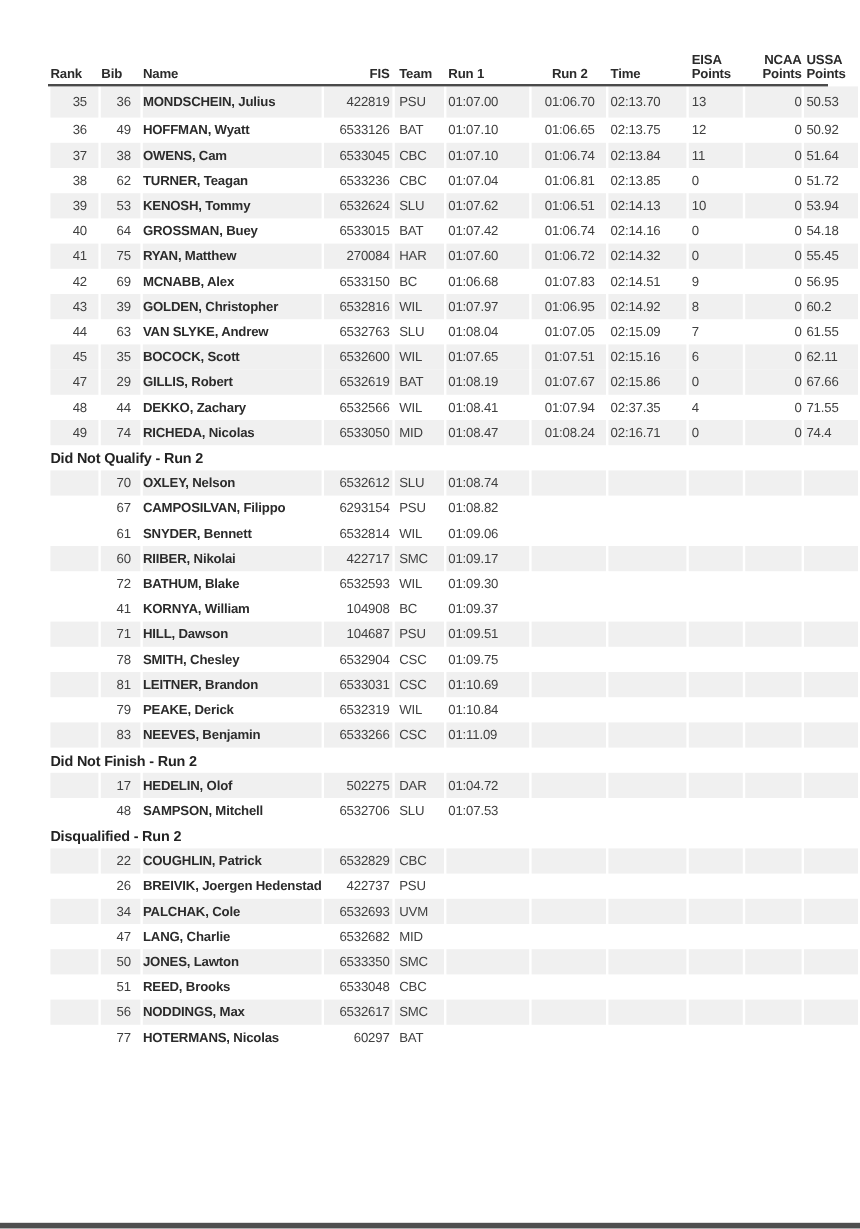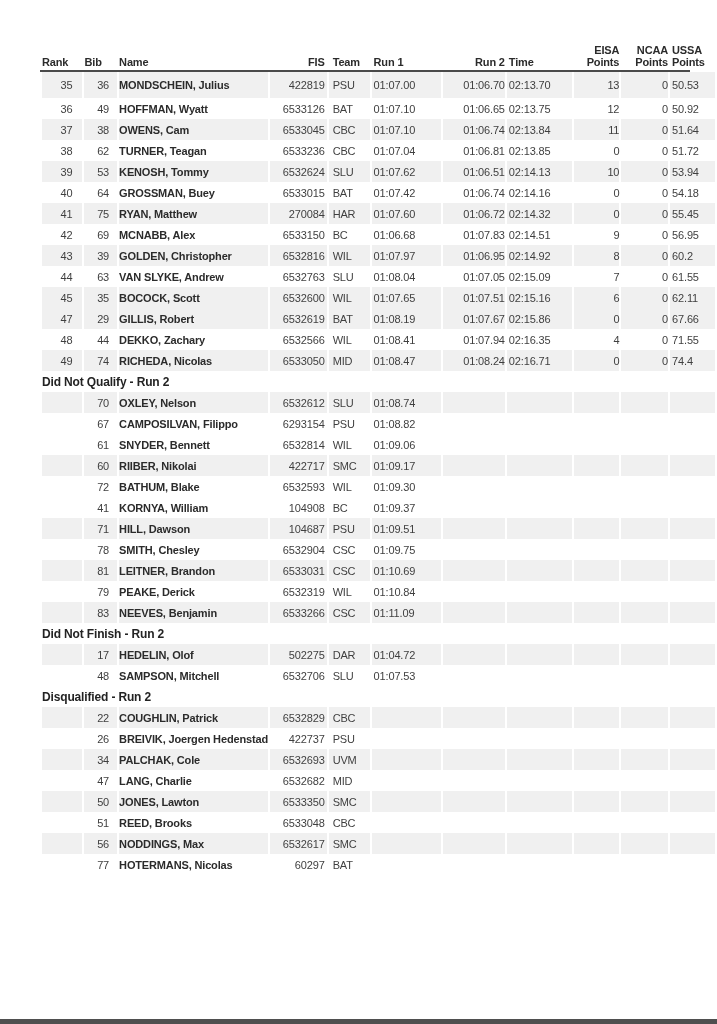--- a/index.html
+++ b/index.html
@@ -57,23 +57,23 @@
     font-size: 12px;
     height: 21px;
   }
   
   .col-rank { width: 32px; text-align: right; padding-right: 10px; }
   .col-bib  { width: 26px; text-align: right; padding-right: 8px; }
   .col-name { width: 142px; text-align: left; }
   .col-fis  { width: 56px; text-align: right; padding-right: 2px; }
   .col-team { width: 38px; text-align: left; padding-left: 4px; }
   .col-run1 { width: 70px; text-align: left; padding-left: 2px; }
-  .col-run2 { width: 62px; text-align: right; padding-left: 2px; }
+  .col-run2 { width: 62px; text-align: center; padding-left: 2px; }
   .col-time { width: 66px; text-align: left; padding-left: 2px; }
-  .col-eisa { width: 44px; text-align: right; padding-left: 2px; margin-top: 40px; }
+  .col-eisa { width: 44px; text-align: left; padding-left: 2px; margin-top: 40px; }
   .col-ncaa { width: 46px; text-align: right; padding-left: 2px; }
   .col-ussa { width: 44px; text-align: left; padding-left: 2px; }
   th.col-rank, th.col-bib { text-align: left; padding-right: 0; }
   td.col-name { font-weight: bold; color: #2b2b2b; }
   .bottom-bar {
     position: absolute;
     left: 0;
     bottom: 0;
     width: 717px;
     height: 5px;
@@ -267,21 +267,21 @@
           <td class="col-ussa">67.66</td>
         </tr>
         <tr>
           <td class="col-rank">48</td>
           <td class="col-bib">44</td>
           <td class="col-name">DEKKO, Zachary</td>
           <td class="col-fis">6532566</td>
           <td class="col-team">WIL</td>
           <td class="col-run1">01:08.41</td>
           <td class="col-run2">01:07.94</td>
-          <td class="col-time">02:16.35</td>
+          <td class="col-time">02:37.35</td>
           <td class="col-eisa">4</td>
           <td class="col-ncaa">0</td>
           <td class="col-ussa">71.55</td>
         </tr>
         <tr class="stripe">
           <td class="col-rank">49</td>
           <td class="col-bib">74</td>
           <td class="col-name">RICHEDA, Nicolas</td>
           <td class="col-fis">6533050</td>
           <td class="col-team">MID</td>

